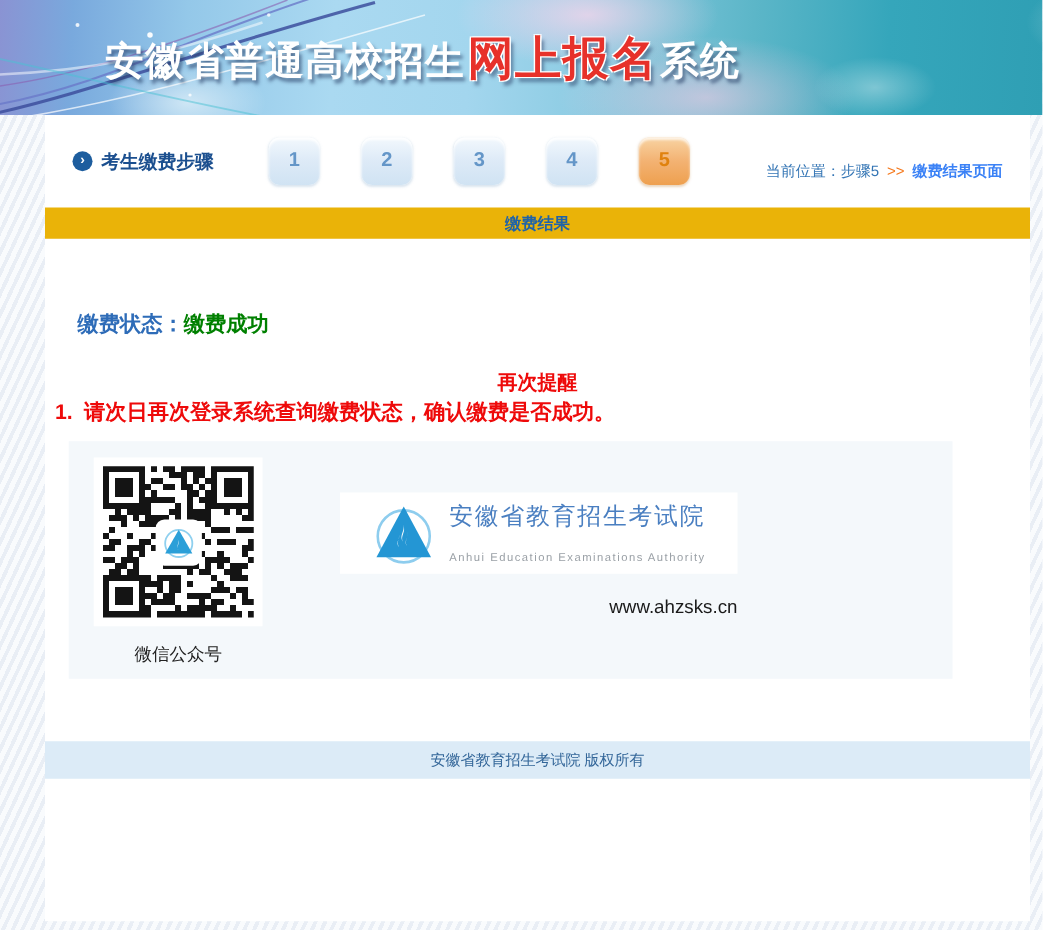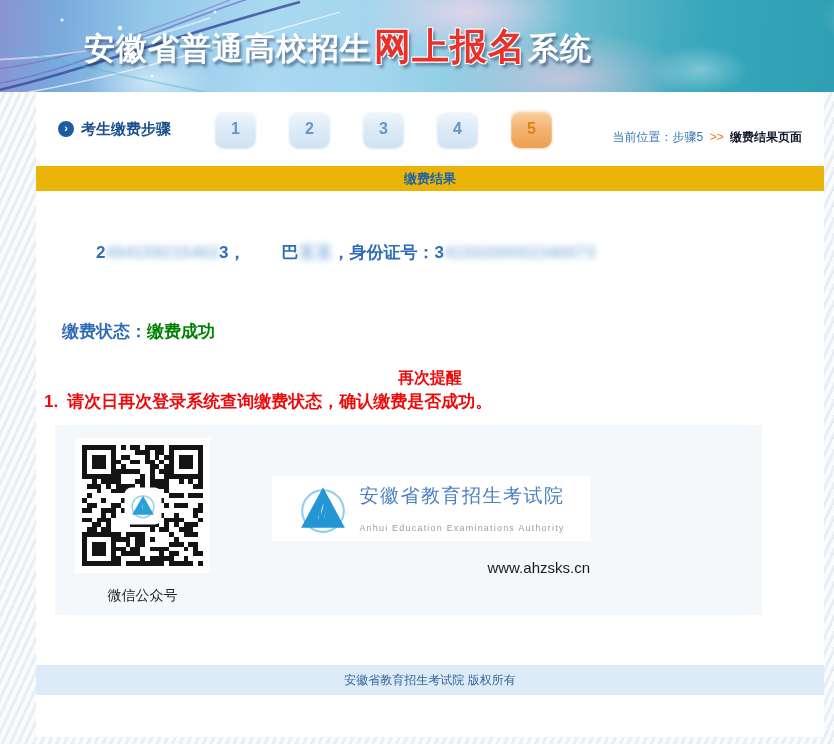--- a/index.html
+++ b/index.html
@@ -50,21 +50,21 @@
     display:flex; align-items:center; justify-content:center;
   }
   .step.first { margin-left:44px; }
   .step.active {
     background:linear-gradient(180deg,#f8d3a2 0%,#f3b272 50%,#eea04f 100%);
     box-shadow:inset 0 2px 2px rgba(255,255,255,.75), 0 1px 2px rgba(200,150,90,.4);
     color:#e0820e;
   }
   .breadcrumb { margin-left:auto; margin-top:16px; font-size:12px; color:#3576b5; white-space:nowrap; }
   .loc-sep { color:#f57a1f; margin:0 3px; }
-  .loc-page { color:#0f172a; font-weight:bold; }
+  .loc-page { color:#3b82f6; font-weight:bold; }
 
   .section-title {
     height:25px; background:#eab308; color:#1f63a8;
     font-size:13px; font-weight:bold; text-align:center; line-height:25px;
   }
 
   .info-line { margin-top:50px; padding-left:60px; font-size:17px; font-weight:bold; color:#2e6cb8; white-space:nowrap; height:22px; }
   .masked { filter:blur(3px); color:#9cc0e6; }
   .name-gap { margin-left:36px; }
 
@@ -78,21 +78,21 @@
   .panel { position:relative; margin:15px 0 0 19px; width:707px; height:190px; background:#f4f8fb; }
   .qr { position:absolute; left:20px; top:13px; width:135px; height:135px; background:#fff; padding:7px; }
   .qr svg { display:block; width:100%; height:100%; }
   .qr-logo {
     position:absolute; left:50%; top:50%; transform:translate(-50%,-50%);
     width:33px; height:33px; background:#fff; border-radius:5px; padding:2px;
     box-shadow:0 0 0 2px #fff;
   }
   .qr-caption { position:absolute; left:20px; top:162px; width:135px; text-align:center; font-size:14px; color:#222; }
 
-  .logo-col { position:absolute; left:217px; top:51px; width:318px; text-align:center; }
+  .logo-col { position:absolute; left:217px; top:41px; width:318px; text-align:center; }
   .logo-box { width:318px; height:65px; background:#fff; display:flex; align-items:center; justify-content:center; }
   .logo-mark { width:52px; height:52px; margin-right:10px; flex:0 0 auto; }
   .logo-texts { text-align:left; }
   .logo-cn { font-size:19px; color:#4a7fc1; letter-spacing:1.5px; line-height:22px; }
   .logo-en { font-size:9px; color:#9aa0a6; letter-spacing:1.2px; margin-top:16px; }
   .website { margin-top:18px; font-size:15px; color:#1a1a1a;text-align:right; }
 
   .footer {
     margin-top:50px; height:30px; background:#dcebf7; text-align:center;
     line-height:30px; color:#336699; font-size:12px;
@@ -136,23 +136,20 @@
       <div class="step active">5</div>
       <div class="breadcrumb">
         <span>当前位置：步骤5</span>
         <span class="loc-sep">&gt;&gt;</span>
         <span class="loc-page">缴费结果页面</span>
       </div>
     </div>
 
     <div class="section-title">缴费结果</div>
 
-    <div class="info-line">
-      <span><span>2</span><span class="masked">494159215462</span><span>3</span><span>，</span></span><span class="name-gap"><span>巴</span><span class="masked">某某</span></span><span>，</span><span>身份证号：</span><span><span>3</span><span class="masked">4150200002340073</span></span>
-    </div>
 
     <div class="status-line">
       <span>缴费状态：</span><span class="status-value">缴费成功</span>
     </div>
 
     <div class="reminder-title">再次提醒</div>
     <div class="reminder-item">
       <span class="reminder-num">1.</span><span>请次日再次登录系统查询缴费状态，确认缴费是否成功。</span>
     </div>
 

